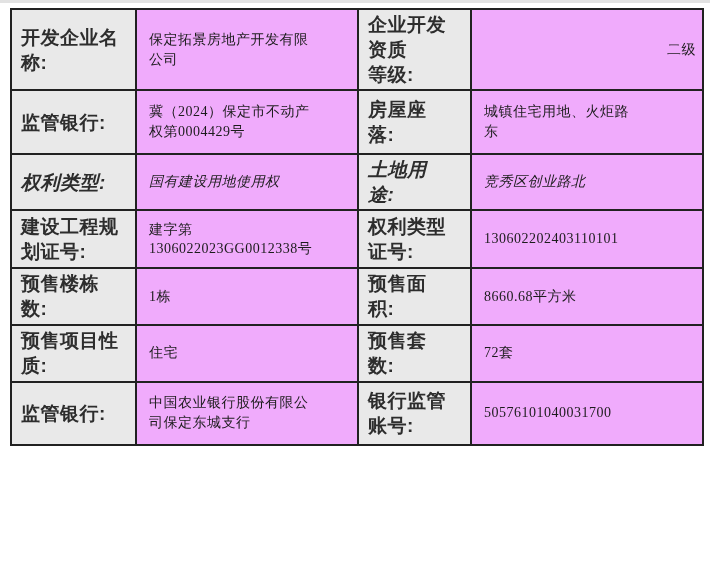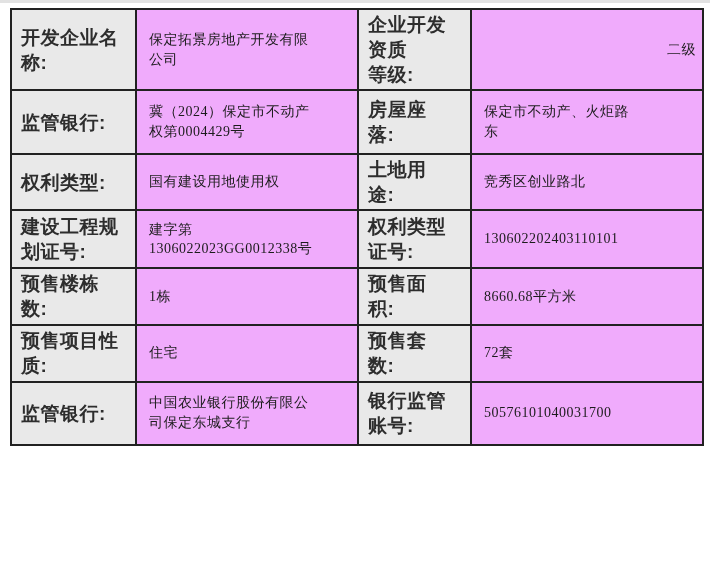--- a/index.html
+++ b/index.html
@@ -54,21 +54,21 @@
     color: #1c1c1c;
     padding: 2px 6px 2px 12px;
     letter-spacing: 0.5px;
   }
   td.val.center {
     text-align: right;
     padding-left: 6px;
   }
   tr.r1  { height: 80px; padding-left: 32px; }
   tr.r2  { height: 64px; }
-  tr.r3  { height: 53px; }
+  tr.r3  { height: 53px; font-style: italic; }
   tr.r4  { height: 58px; }
   tr.r5  { height: 57px; }
   tr.r6  { height: 55px; border-radius: 24px; }
   tr.r7  { height: 57px; padding-left: 38px; }
   tr.r8  { height: 63px; }
 </style>
 </head>
 <body>
 
 <div class="top-strip"></div>
@@ -90,21 +90,21 @@
 资质
 等级:</td>
       <td class="val center">二级</td>
     </tr>
     <tr class="r2">
       <td class="lab">监管银行:</td>
       <td class="val">冀（2024）保定市不动产
 权第0004429号</td>
       <td class="lab">房屋座
 落:</td>
-      <td class="val">保定市不动产、火炬路
+      <td class="val">城镇住宅用地、火炬路
 东</td>
     </tr>
     <tr class="r3">
       <td class="lab">权利类型:</td>
       <td class="val">国有建设用地使用权</td>
       <td class="lab">土地用
 途:</td>
       <td class="val">竞秀区创业路北</td>
     </tr>
     <tr class="r4">

